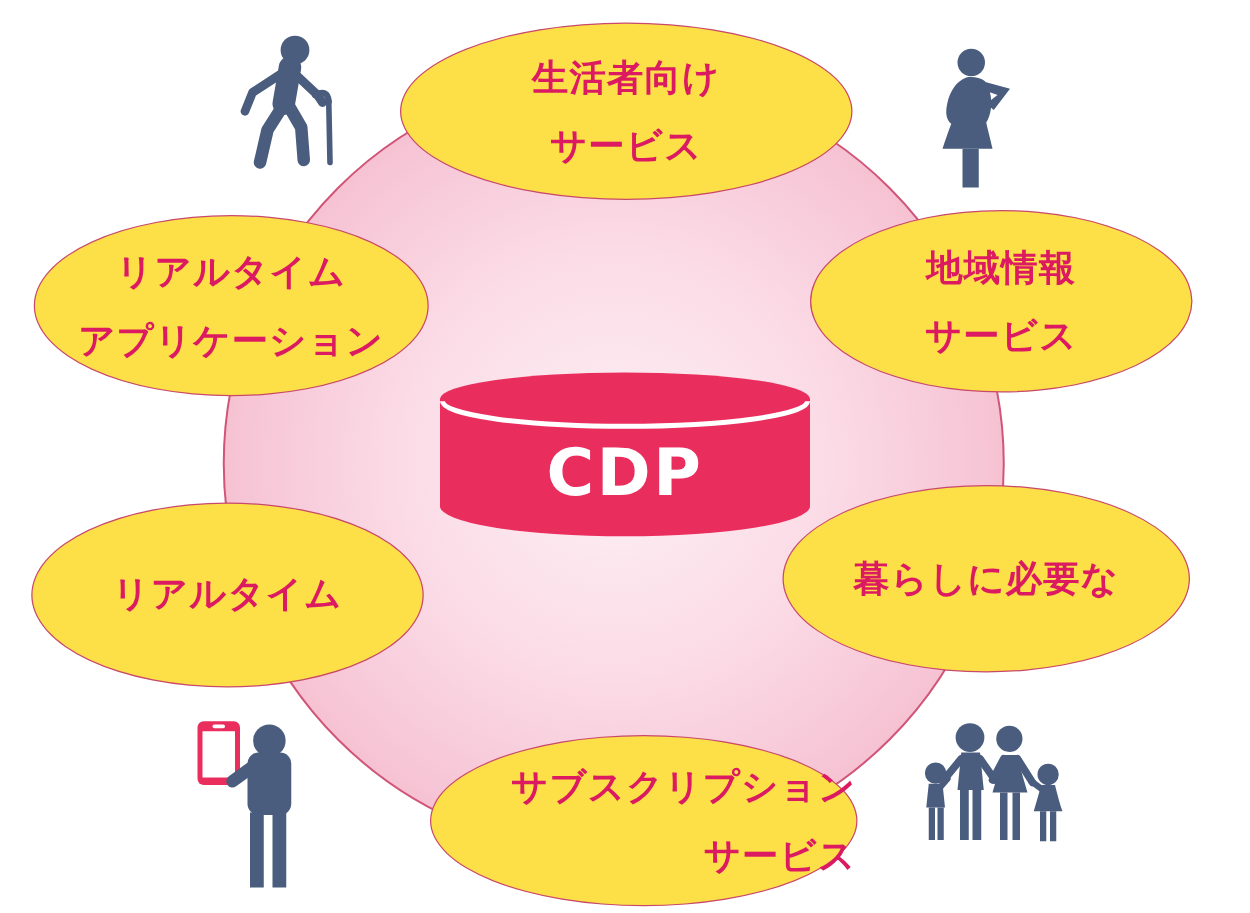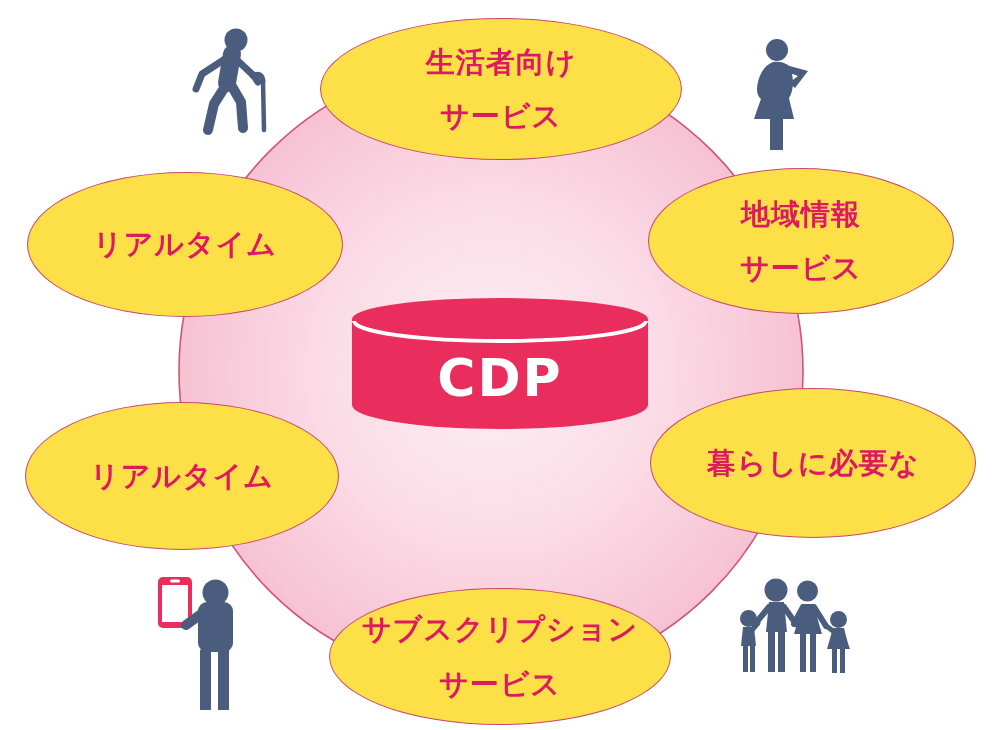--- a/index.html
+++ b/index.html
@@ -14,22 +14,22 @@
     justify-content:center;gap:18px;text-align:center;
   }
   .node-line{
     display:block;color:#dc1a62;font-weight:bold;font-size:29px;line-height:1.25;
     letter-spacing:1px;white-space:nowrap;
   }
   .node-top      {left:320px;top:18px; width:360px;height:140px;}
   .node-topleft  {left:27px; top:172px;width:314px;height:143px;}
   .node-topright {left:648px;top:168px;width:304px;height:144px;text-align:center;}
   .node-botleft  {left:25px; top:402px;width:312px;height:146px;font-family:Liberation Serif, serif;}
-  .node-botright {left:650px;top:388px;width:324px;height:148px;}
-  .node-bottom   {left:329px;top:588px;width:340px;height:135px;}
+  .node-botright {left:626px;top:388px;width:324px;height:148px;}
+  .node-bottom   {left:344px;top:588px;width:340px;height:135px;align-items:flex-end;}
   .cdp-text{font-weight:bold;font-size:52px;letter-spacing:2px;}
 </style>
 </head>
 <body>
 
 <div id="stage">
 
   <svg id="bg-svg" width="1000" height="730" viewBox="0 0 1000 730">
     <defs>
       <radialGradient id="bgGrad" cx="50%" cy="50%" r="50%">
@@ -116,20 +116,21 @@
     </g>
   </svg>
 
   <div class="node node-top">
     <span class="node-line">生活者向け</span>
     <span class="node-line">サービス</span>
   </div>
 
   <div class="node node-topleft">
     <span class="node-line">リアルタイム</span>
+    <span class="node-line">アプリケーション</span>
   </div>
 
   <div class="node node-topright">
     <span class="node-line">地域情報</span>
     <span class="node-line">サービス</span>
   </div>
 
   <div class="node node-botleft">
     <span class="node-line">リアルタイム</span>
   </div>

